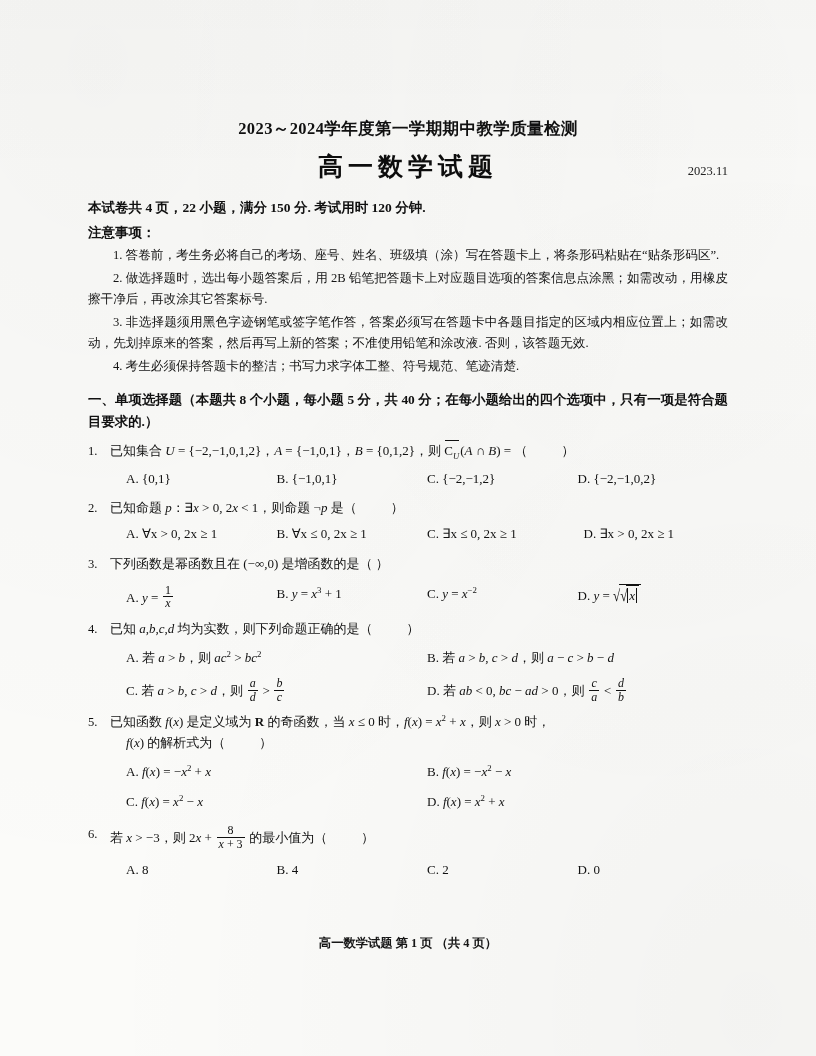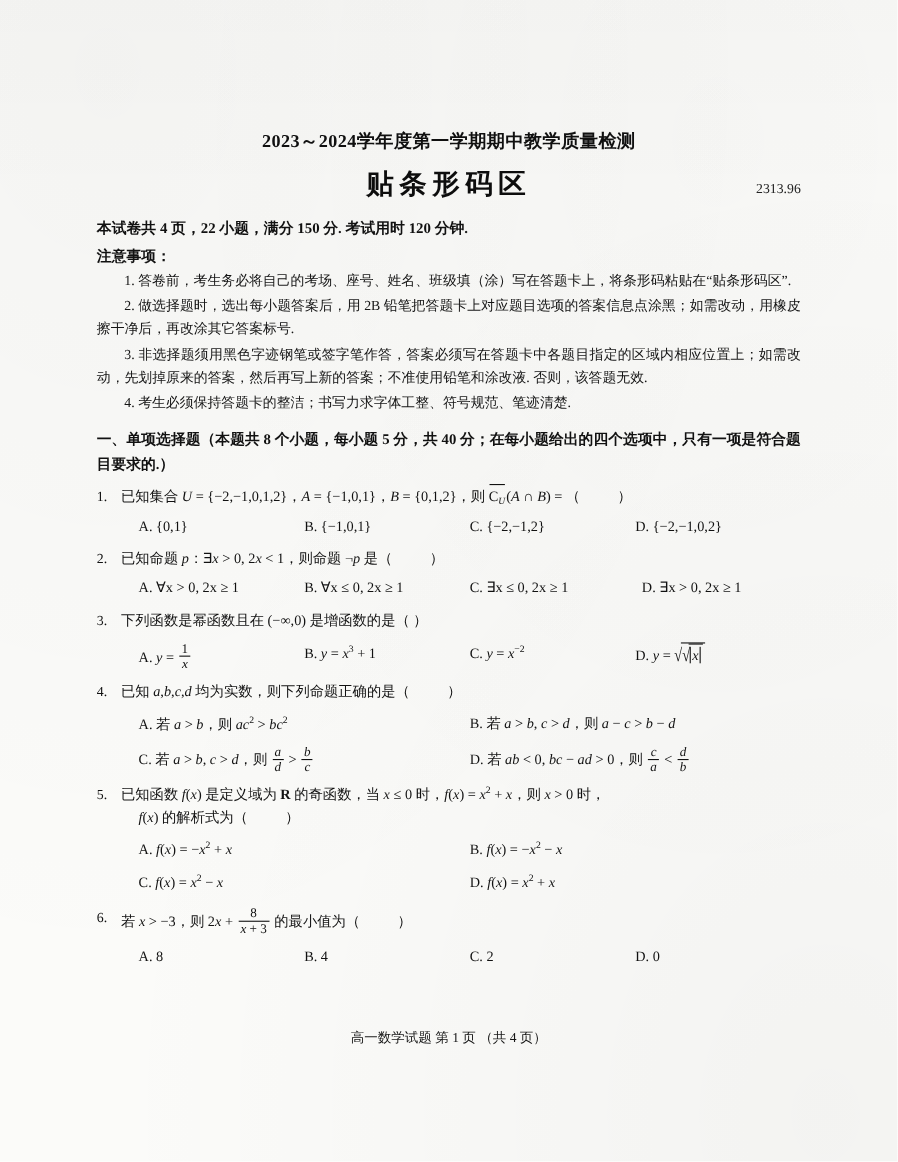--- a/index.html
+++ b/index.html
@@ -156,36 +156,36 @@
   }
   .blank-paren { letter-spacing: 4px; }
 
   .footer {
     position: absolute;
     left: 0;
     right: 0;
     bottom: 104px;
     text-align: center;
     font-size: 12.3px;
-    font-weight: normal;
+    font-weight: bold;
     color: #161616;
   }
 </style>
 </head>
 <body>
 
 <div class="page">
   <div class="scan-noise"></div>
   <div class="spacer-top"></div>
 
   <div class="doc-title">2023～2024学年度第一学期期中教学质量检测</div>
 
   <div class="subject-line">
-    <span class="subject">贴条形码区</span>
-    <span class="exam-date">2313.96</span>
+    <span class="subject">高一数学试题</span>
+    <span class="exam-date">2023.11</span>
   </div>
 
   <div class="meta-line">本试卷共 4 页，22 小题，满分 150 分. 考试用时 120 分钟.</div>
   <div class="notice-head">注意事项：</div>
   <div class="notice-item">1. 答卷前，考生务必将自己的考场、座号、姓名、班级填（涂）写在答题卡上，将条形码粘贴在“贴条形码区”.</div>
   <div class="notice-item">2. 做选择题时，选出每小题答案后，用 2B 铅笔把答题卡上对应题目选项的答案信息点涂黑；如需改动，用橡皮擦干净后，再改涂其它答案标号.</div>
   <div class="notice-item">3. 非选择题须用黑色字迹钢笔或签字笔作答，答案必须写在答题卡中各题目指定的区域内相应位置上；如需改动，先划掉原来的答案，然后再写上新的答案；不准使用铅笔和涂改液. 否则，该答题无效.</div>
   <div class="notice-item">4. 考生必须保持答题卡的整洁；书写力求字体工整、符号规范、笔迹清楚.</div>
 
   <div class="sec-head">

